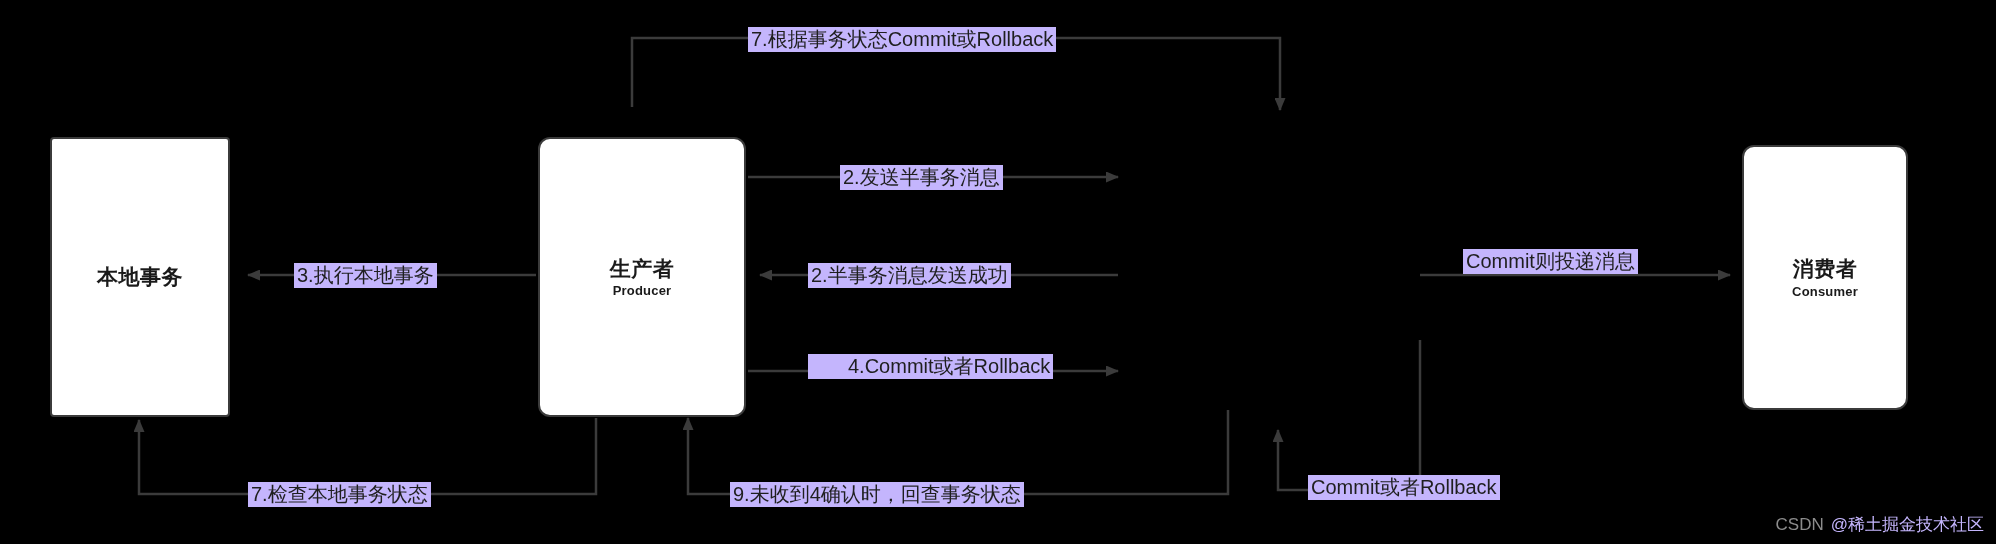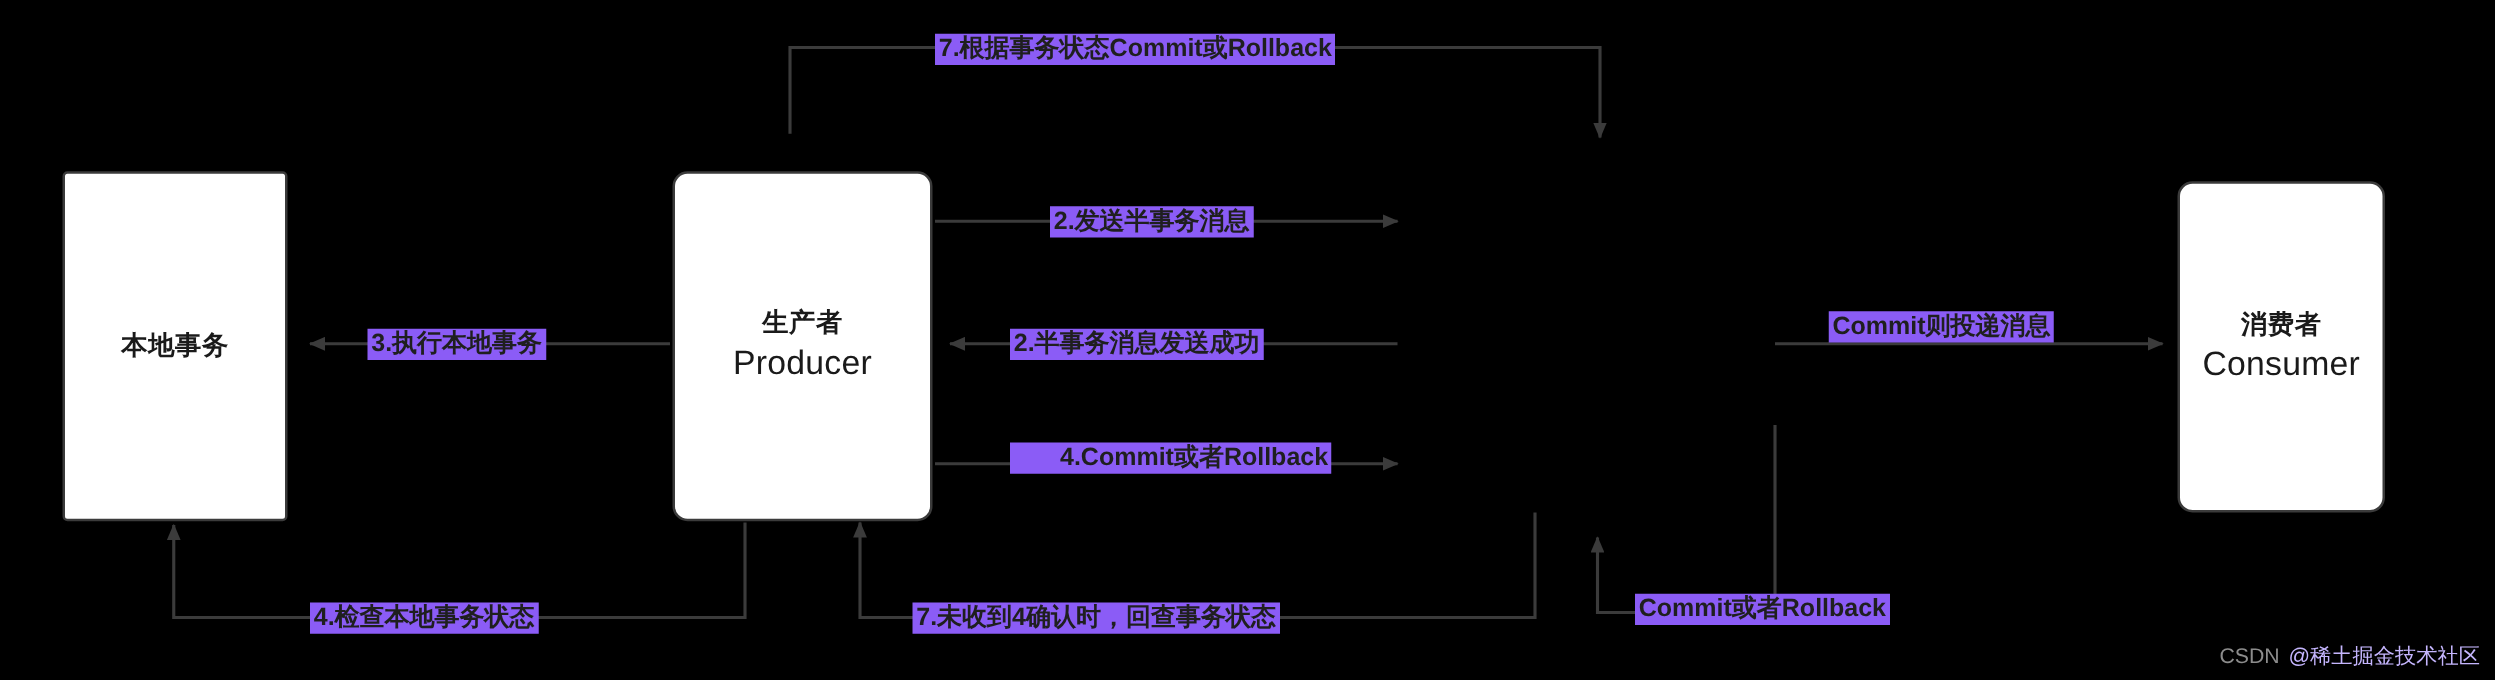--- a/index.html
+++ b/index.html
@@ -34,31 +34,31 @@
     justify-content: center;
     color: #1a1a1a;
     font-size: 21px;
     line-height: 1.32;
     font-weight: 700;
     text-align: center;
     z-index: 2;
   }
   .node.rounded { border-radius: 12px; }
   .node .cn { font-weight: 700; font-size: 21px; letter-spacing: 0.5px; }
-  .node .en { font-weight: 400; font-size: 27px; letter-spacing: 0.2px; }
+  .node .en { font-weight: 700; font-size: 13px; letter-spacing: 0.2px; }
   .edge-label {
     position: absolute;
-    background: #8b5cf6;
+    background: #c4b5fd;
     color: #1f1f1f;
     font-size: 20px;
     line-height: 1.15;
     padding: 1px 3px;
     white-space: nowrap;
     z-index: 3;
-    font-weight: 700;
+    font-weight: 400;
   }
   .watermark {
     position: absolute;
     right: 12px;
     bottom: 8px;
     color: #8c8c8c;
     font-size: 17px;
     white-space: nowrap;
     z-index: 4;
   }
@@ -130,23 +130,23 @@
   <div class="edge-label" style="left:748px; top:27px;">7.根据事务状态Commit或Rollback</div>
 
   <div class="edge-label" style="left:840px; top:165px;">2.发送半事务消息</div>
 
   <div class="edge-label" style="left:808px; top:263px;">2.半事务消息发送成功</div>
 
   <div class="edge-label" style="left:294px; top:263px;">3.执行本地事务</div>
 
   <div class="edge-label" style="left:808px; top:354px;padding-left:40px;">4.Commit或者Rollback</div>
 
-  <div class="edge-label" style="left:730px; top:482px;">7.未收到4确认时，回查事务状态</div>
+  <div class="edge-label" style="left:730px; top:482px;">9.未收到4确认时，回查事务状态</div>
 
-  <div class="edge-label" style="left:248px; top:482px;">4.检查本地事务状态</div>
+  <div class="edge-label" style="left:248px; top:482px;">7.检查本地事务状态</div>
 
   <div class="edge-label" style="left:1463px; top:249px;">Commit则投递消息</div>
 
   <div class="edge-label" style="left:1308px; top:475px;">Commit或者Rollback</div>
 
   <div class="watermark">
     <span>CSDN</span><span class="brand">@稀土掘金技术社区</span>
   </div>
 
 </div>

